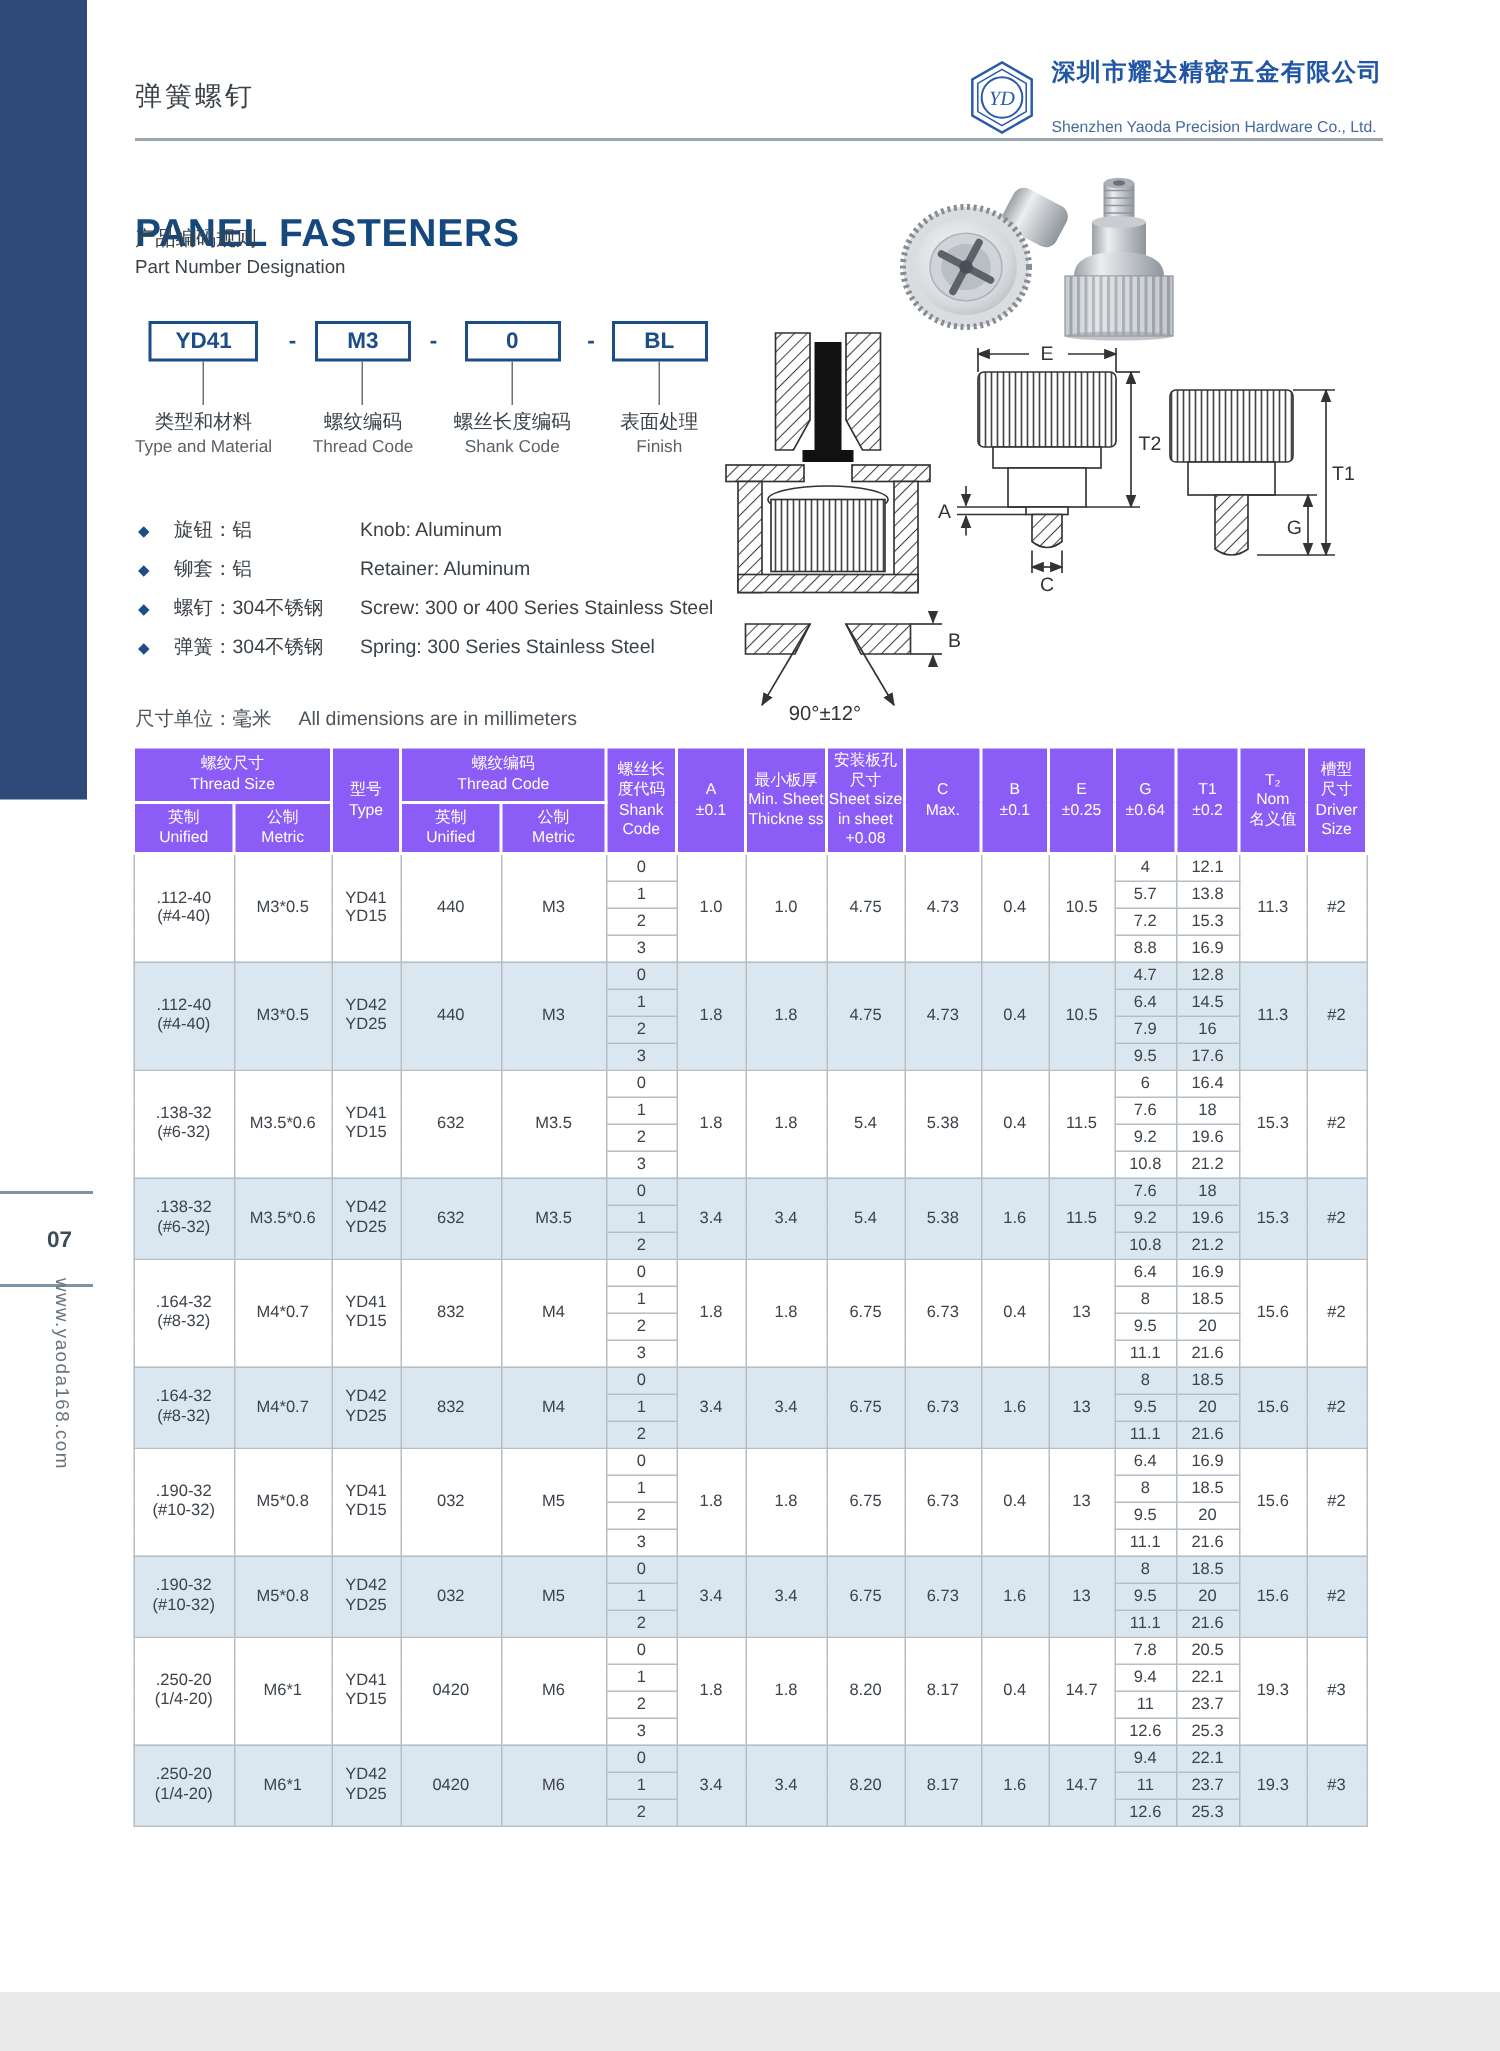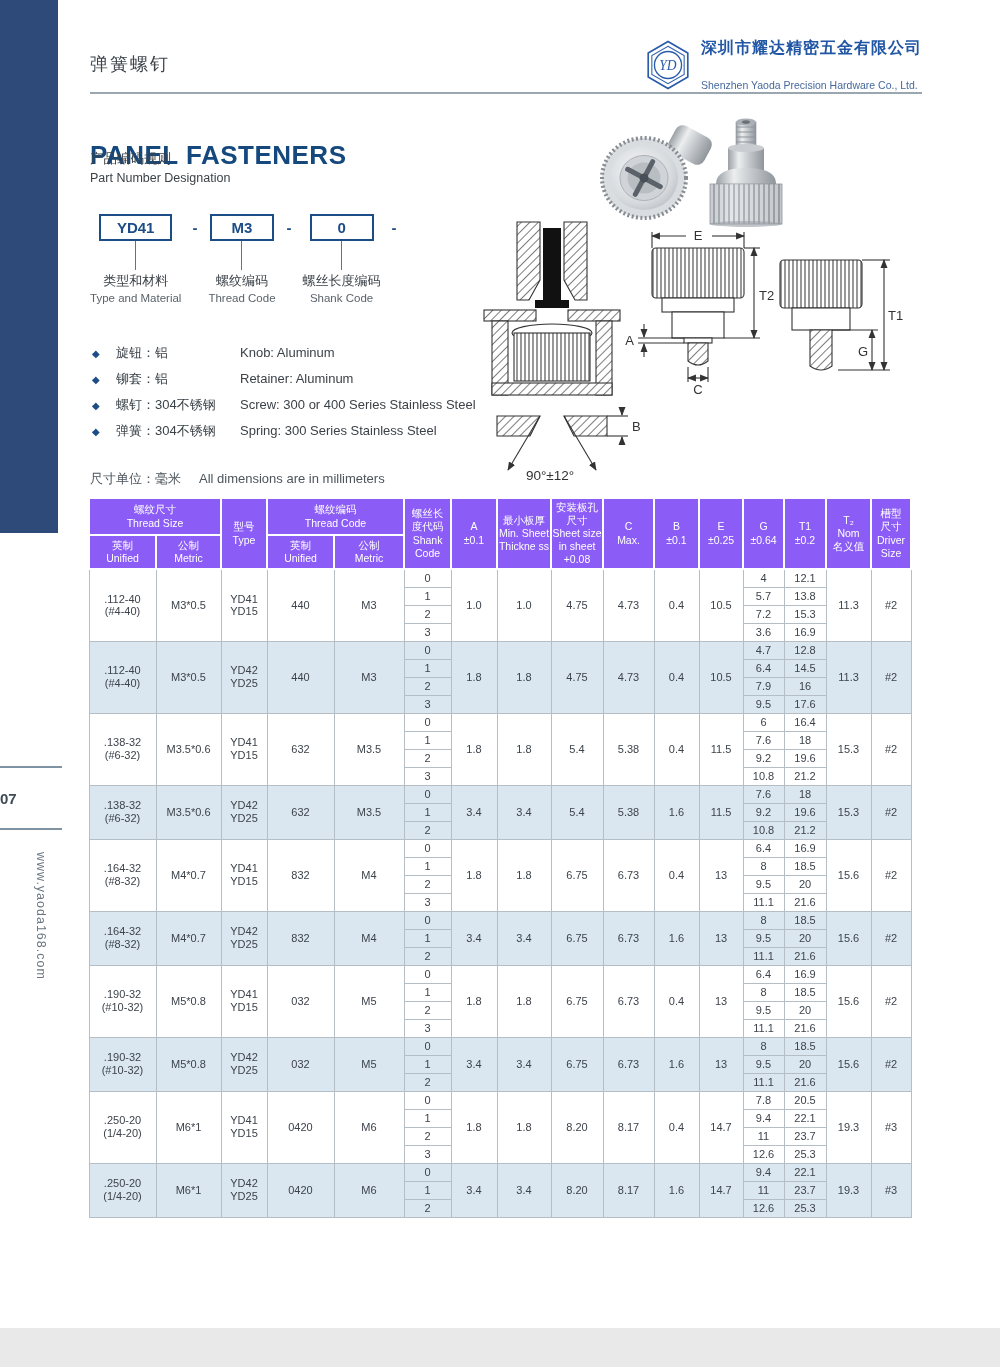--- a/index.html
+++ b/index.html
@@ -1,23 +1,23 @@
 <!DOCTYPE html>
 <html><head>
 <meta charset="utf-8">
 <style>
   html,body{margin:0;padding:0;}
   body{background:#e9e9e9;font-family:"Liberation Sans","DejaVu Sans",sans-serif;}
   .page{position:relative;width:1000px;height:1328px;margin:0 auto;background:#ffffff;overflow:hidden;}
 
   
   .left-bar{position:absolute;left:0;top:0;width:58px;height:533px;background:#2e4a78;}
-  .pagenum-block{position:absolute;left:0;top:766px;width:62px;height:60px;
+  .pagenum-block{position:absolute;left:0;top:794px;width:62px;height:60px;
     border-top:2px solid #7f93a3;border-bottom:2px solid #7f93a3;
-    display:flex;align-items:center;}
+    display:flex;align-items:center;justify-content:flex-end;}
   .pagenum-block span{font-weight:bold;font-size:15px;color:#3f4b57;padding-right:14px;}
   .website-vert{position:absolute;left:34px;top:852px;writing-mode:vertical-rl;
     font-size:12.5px;color:#6b7680;letter-spacing:1px;}
 
   
   .masthead{position:absolute;left:90px;top:38px;width:832px;height:50px;}
   .title-cn{position:absolute;left:0;top:14px;font-size:18px;color:#3c434b;letter-spacing:2px;}
   .brand{position:absolute;right:0;top:0;display:flex;align-items:center;}
   .brand svg{width:50px;height:50px;margin-right:8px;}
   .brand-text .cn{font-size:16px;font-weight:bold;color:#2156a5;letter-spacing:1px;}
@@ -114,20 +114,26 @@
         <div class="pn-en">Thread Code</div>
       </div>
       <span class="pn-dash">-</span>
       <div class="pn-seg">
         <div class="pn-box">0</div>
         <div class="pn-conn"></div>
         <div class="pn-cn">螺丝长度编码</div>
         <div class="pn-en">Shank Code</div>
       </div>
       <span class="pn-dash">-</span>
+      <div class="pn-seg">
+        <div class="pn-box">BL</div>
+        <div class="pn-conn"></div>
+        <div class="pn-cn">表面处理</div>
+        <div class="pn-en">Finish</div>
+      </div>
     </div>
 
   <div class="materials">
       <div class="mat-row">
         <span class="mat-bullet">◆</span>
         <span class="mat-cn">旋钮：铝</span>
         <span class="mat-en">Knob: Aluminum</span>
       </div>
       <div class="mat-row">
         <span class="mat-bullet">◆</span>
@@ -416,21 +422,21 @@
             <td>5.7</td>
             <td>13.8</td>
           </tr>
           <tr>
             <td>2</td>
             <td>7.2</td>
             <td>15.3</td>
           </tr>
           <tr>
             <td>3</td>
-            <td>3.6</td>
+            <td>8.8</td>
             <td>16.9</td>
           </tr>
           <tr class="shaded">
             <td rowspan="4" class="pre">.112-40
 (#4-40)</td>
             <td rowspan="4">M3*0.5</td>
             <td rowspan="4" class="pre">YD42
 YD25</td>
             <td rowspan="4">440</td>
             <td rowspan="4">M3</td>

